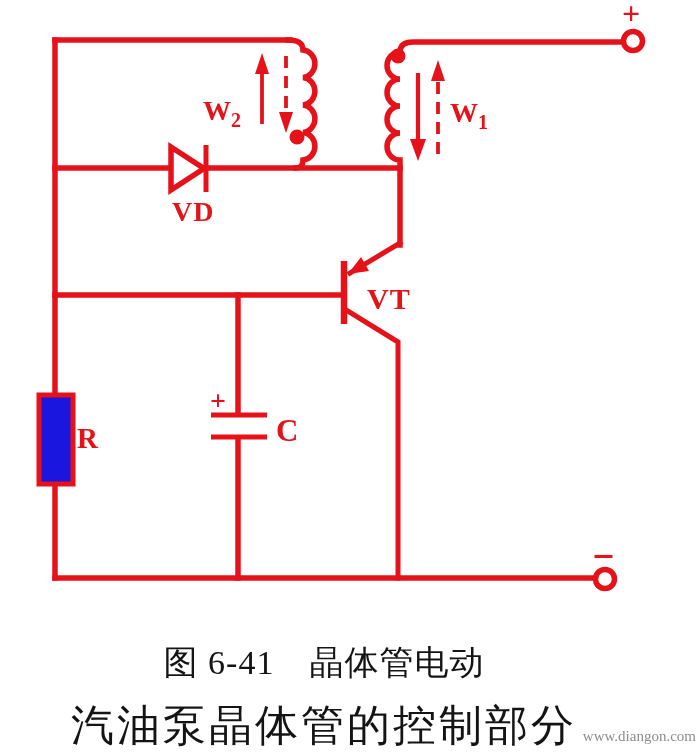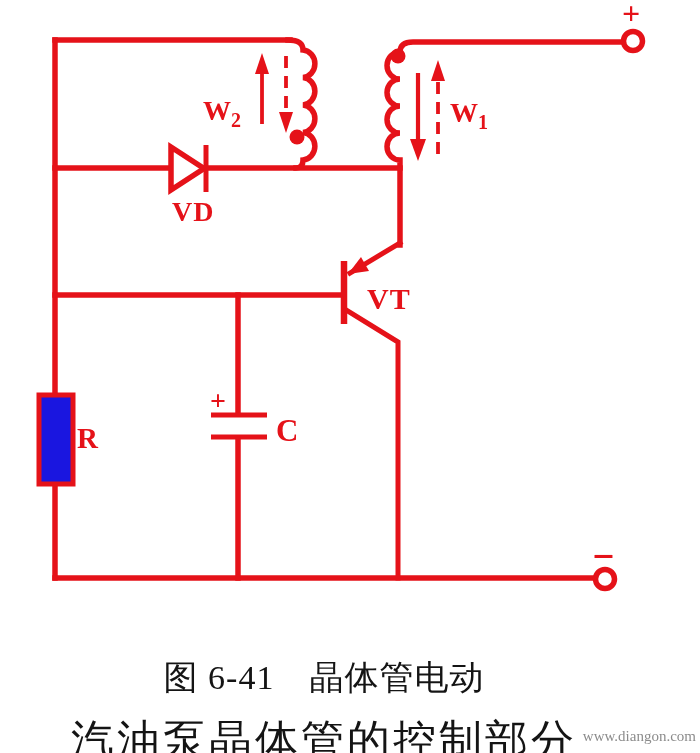--- a/index.html
+++ b/index.html
@@ -18,21 +18,21 @@
   .bar{fill:none;stroke:var(--line);stroke-width:6.5;stroke-linecap:butt;}
   .arrow-line{fill:none;stroke:var(--line);stroke-width:3.8;stroke-linecap:butt;}
   .dashed{stroke-dasharray:12 8;}
   .fill-red{fill:var(--line);stroke:none;}
   .hollow{fill:#ffffff;stroke:var(--line);stroke-width:5.5;}
   .resistor-body{fill:var(--resistor-fill);stroke:var(--line);stroke-width:5;}
   .lbl{fill:var(--line);font-family:"Liberation Serif",serif;font-weight:bold;}
 
   .caption{position:absolute;top:640px;left:0;width:648px;text-align:center;
            color:var(--caption);}
-  .caption-line1{font-size:34px;letter-spacing:1px;white-space:pre;margin-top:15px;}
+  .caption-line1{font-size:34px;letter-spacing:1px;white-space:pre;}
   .caption-line2{font-size:43px;letter-spacing:3px;margin-top:11px;white-space:pre;}
   .watermark{position:absolute;top:728px;right:4px;color:var(--watermark);
              font-family:Liberation Serif, serif;font-size:15px;letter-spacing:0px;}
 </style>
 </head>
 <body>
 
 <div class="stage">
 
   <svg width="700" height="625" viewBox="0 0 700 625">

